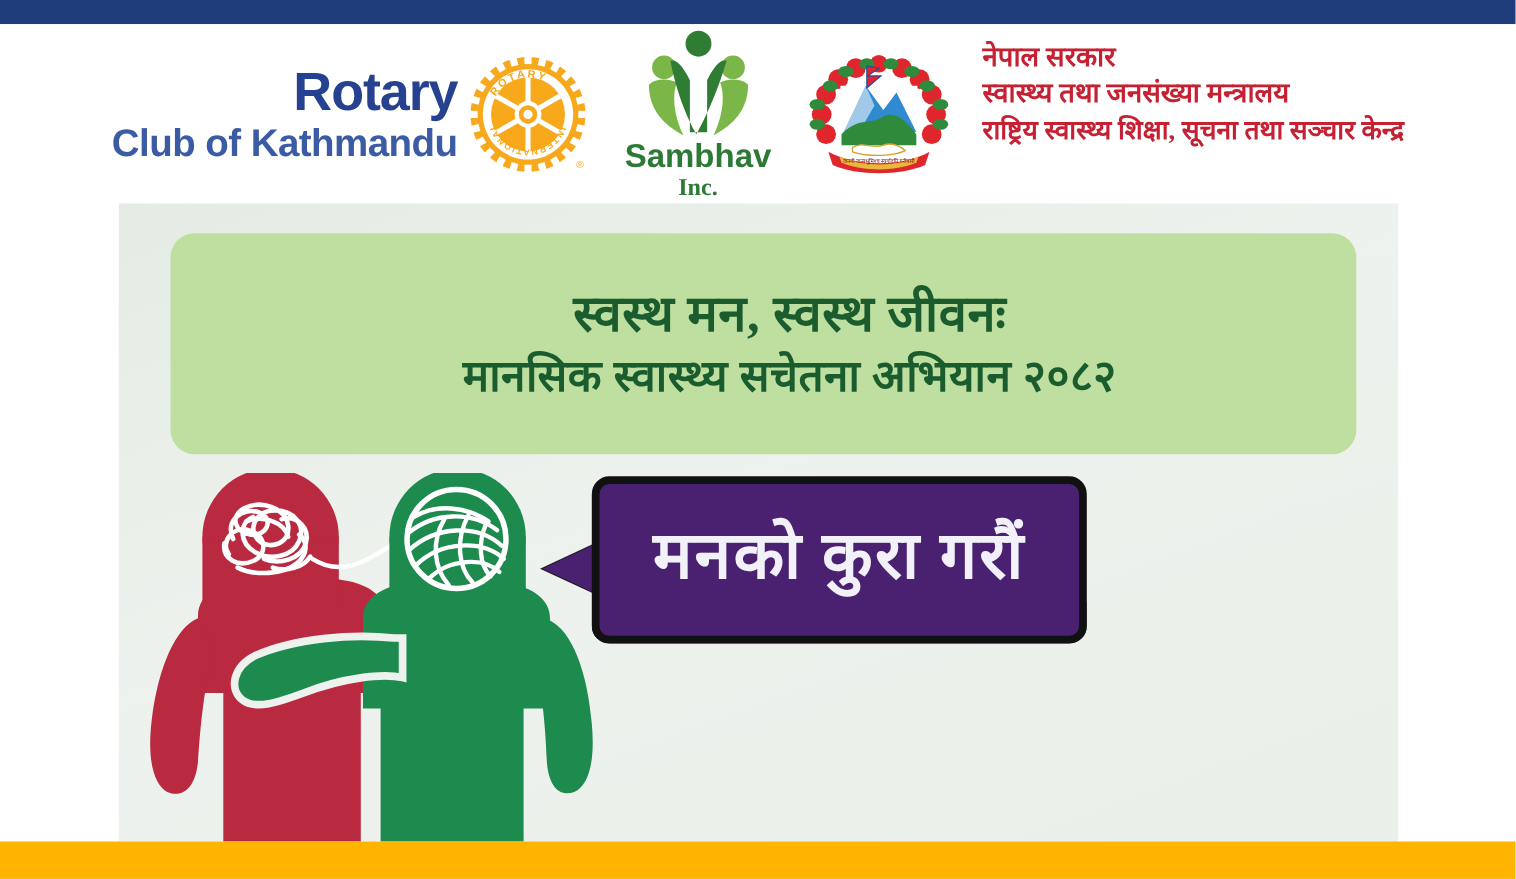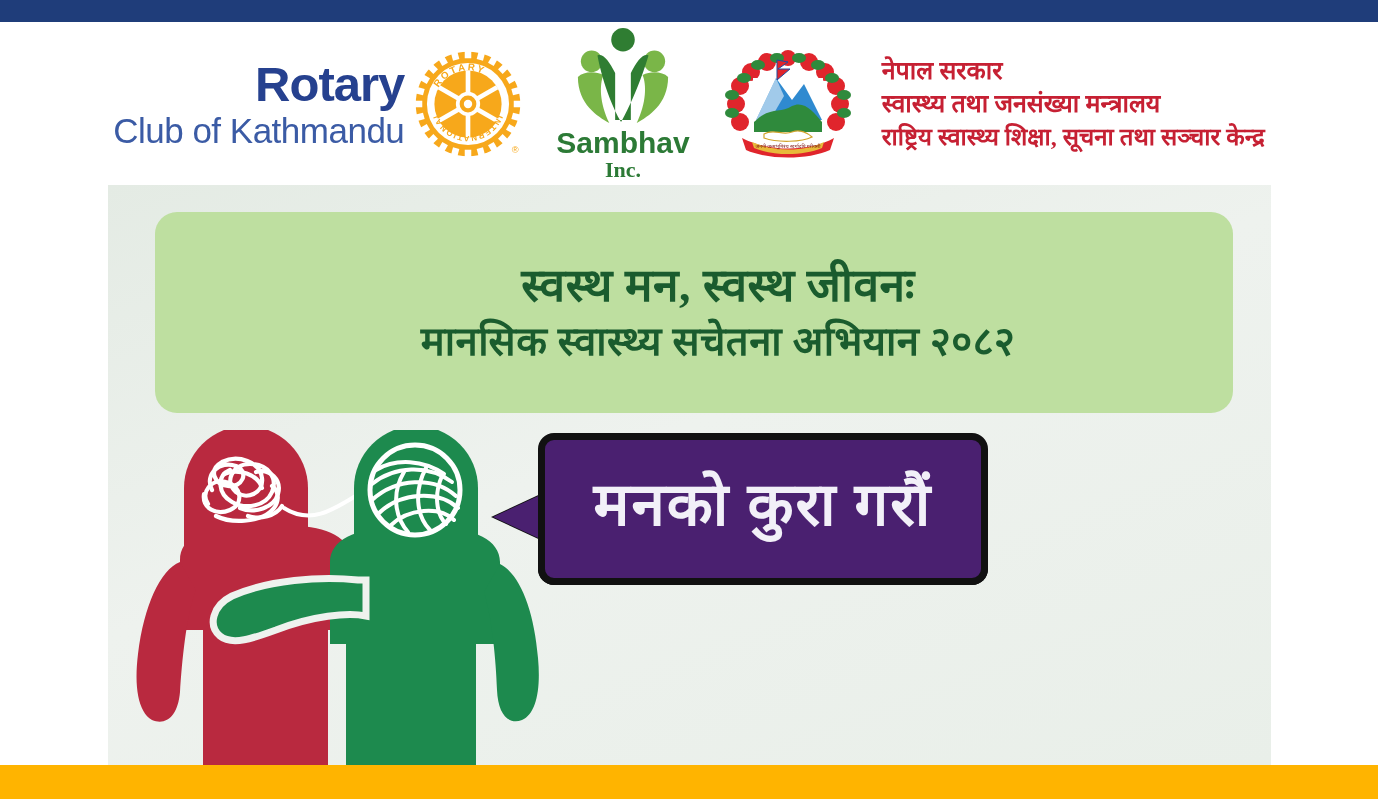--- a/index.html
+++ b/index.html
@@ -43,21 +43,21 @@
   }
   .rotary-words {
     display:flex; flex-direction:column; align-items:flex-end;
     line-height:1;
   }
   .rotary-words .r1 {
     font-size:49px; font-weight:bold; color:#26418f;
     letter-spacing:-1px;
   }
   .rotary-words .r2 {
-    font-size:35px; color:#3b5ba5; letter-spacing:-0.5px; margin-top:4px;
+    font-size:35px; color:#3b5ba5; letter-spacing:-0.5px; margin-top:4px;font-weight:bold;
   }
   .rotary-wheel { width:112px; height:112px; display:block; }
 
   
   .sambhav {
     display:flex; flex-direction:column; align-items:center;
     margin-left:18px; margin-right:6px;
   }
   .sambhav-mark { width:118px; height:100px; display:block; }
   .sambhav-name {
@@ -65,21 +65,21 @@
     margin-top:2px;
   }
   .sambhav-inc {
     font-size:22px; font-weight:bold; color:#2c7a36; line-height:1;
     margin-top:1px;
     font-family:Liberation Serif, serif;
   }
 
   
   .nepal {
-    display:flex; align-items:center; gap:24px; margin-left:8px;
+    display:flex; align-items:flex-start; gap:24px; margin-left:8px;
   }
   .nepal-emblem { width:140px; height:132px; display:block; }
   .nepal-lines { display:flex; flex-direction:column; gap:4px; }
   .nepal-lines span {
     color:#c62033; font-weight:bold; line-height:1.18;
     font-family:"Liberation Serif", serif;
   }
   .ng1 { font-size:25px; }
   .ng2 { font-size:25px; }
   .ng3 { font-size:24px; }

